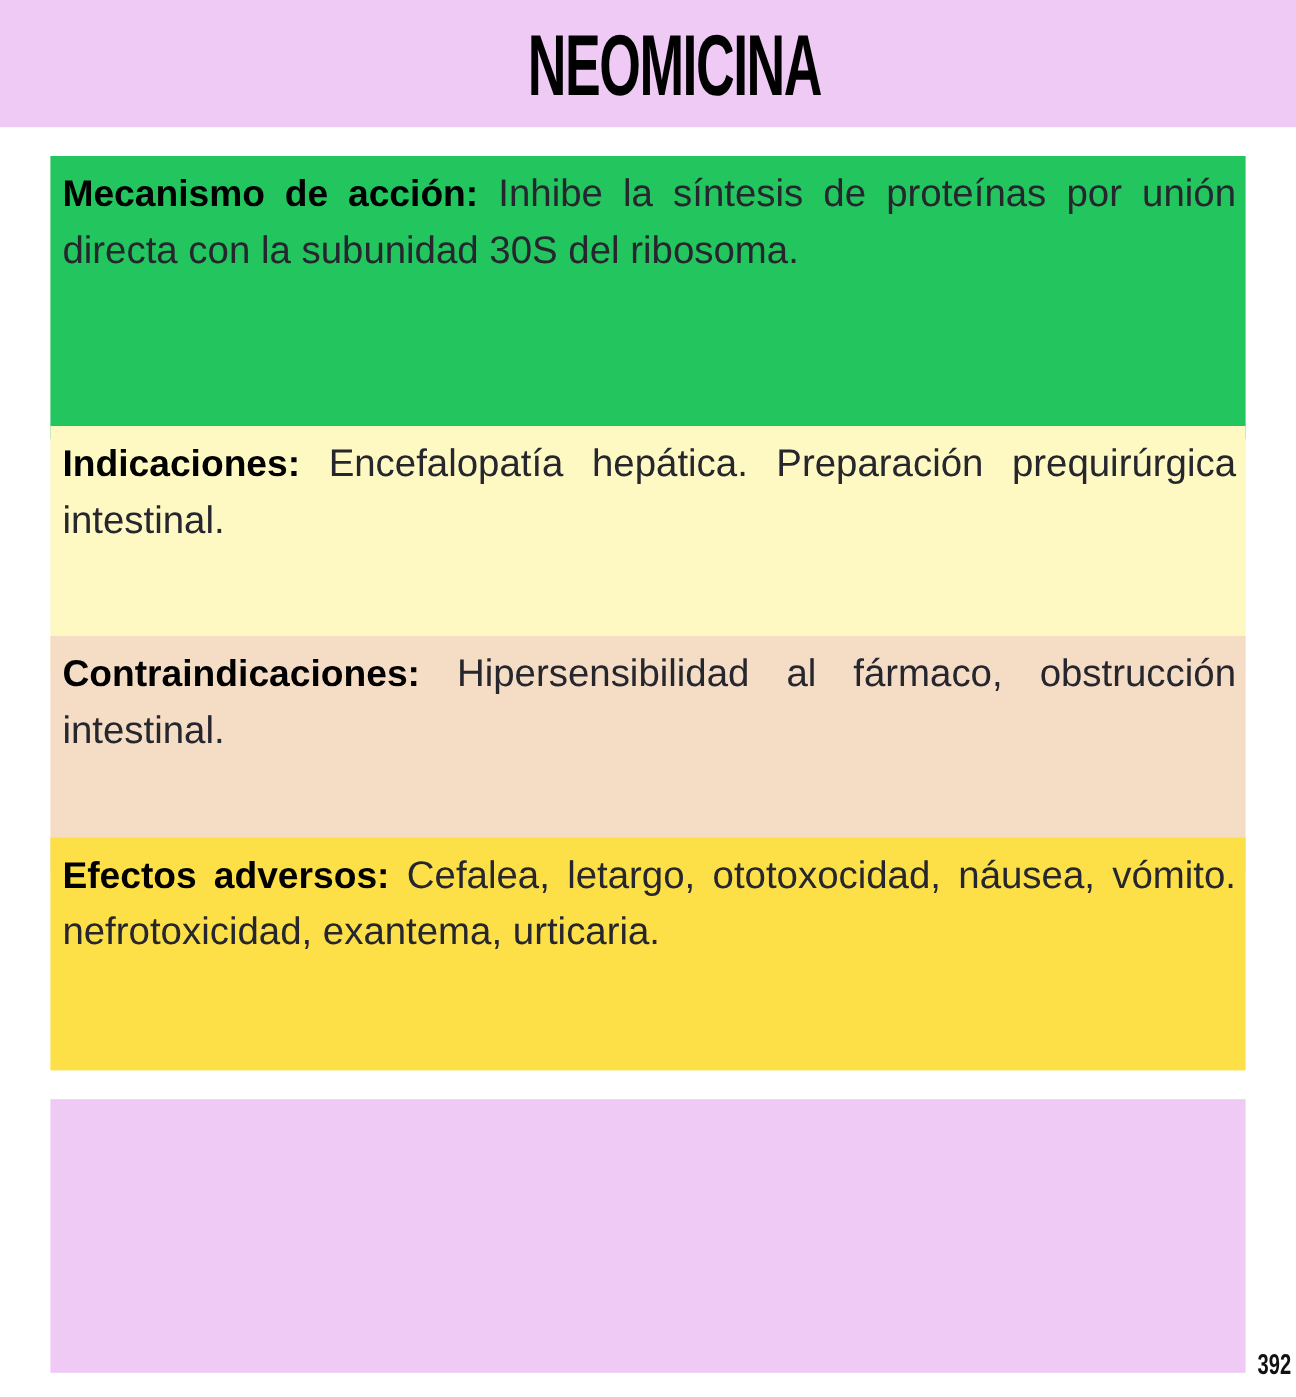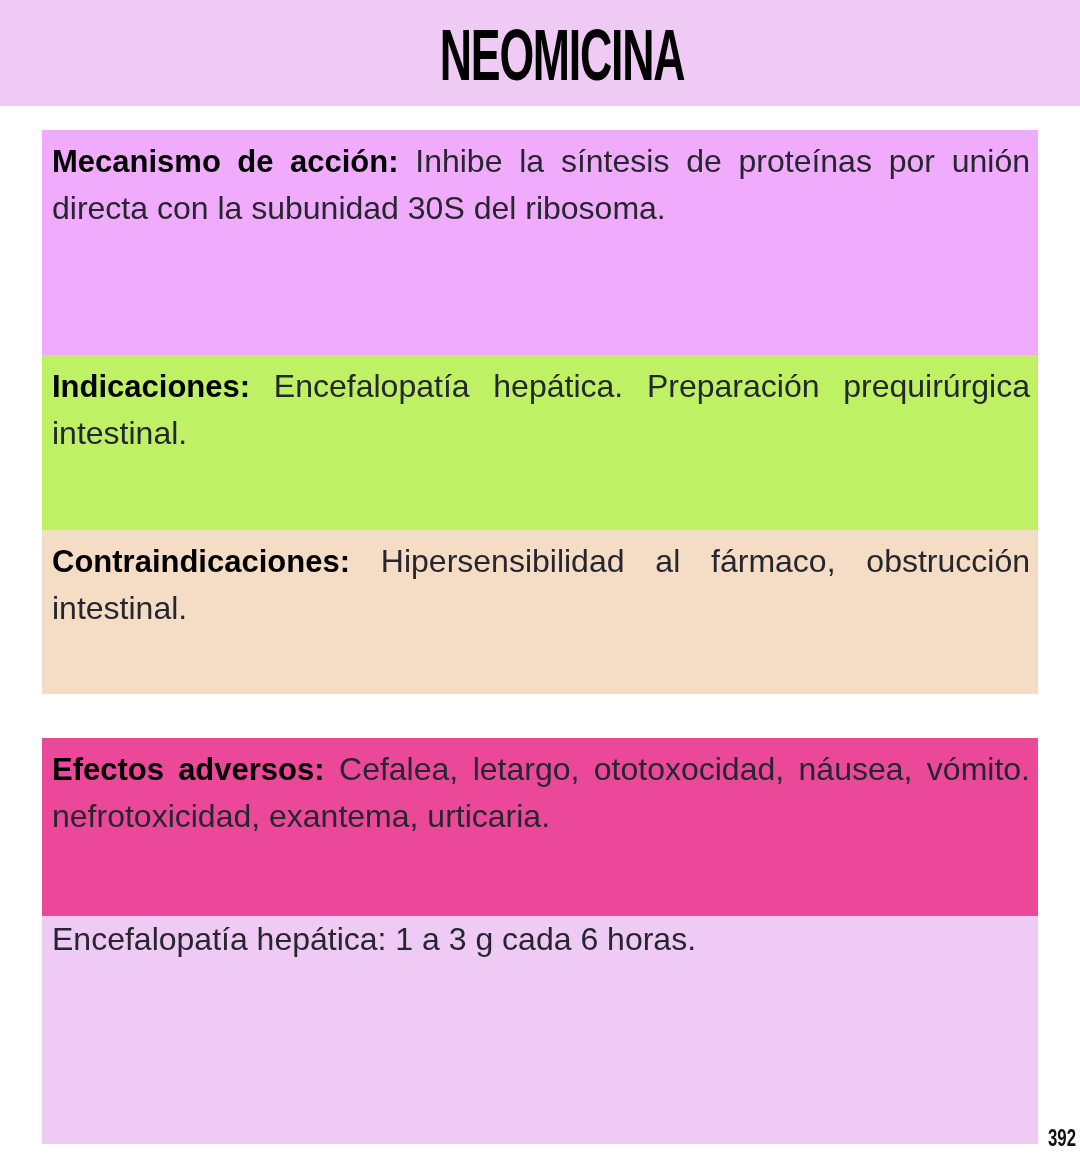--- a/index.html
+++ b/index.html
@@ -45,24 +45,24 @@
       font-size: 32px;
       line-height: 47px;
       text-align: justify;
       color: #26262e;
     }
     .card .label {
       font-weight: bold;
       color: #000;
       font-size: 31px;
     }
-    .c-mech { top: 130px; height: 236px; background: #f0abfc; }
-    .c-ind  { top: 355px; height: 204px; background: #bef264; }
-    .c-contra { top: 530px; height: 164px; background: #f4dcc5; }
-    .c-adv  { top: 738px; height: 194px; background: #ec4899; }
+    .c-mech { top: 130px; height: 236px; background: #22c55e; }
+    .c-ind  { top: 355px; height: 204px; background: #fef9c3; }
+    .c-contra { top: 530px; height: 196px; background: #f4dcc5; }
+    .c-adv  { top: 698px; height: 194px; background: #fde047; }
     .c-pos  { top: 916px; height: 228px; background: #eecaf5; padding-top: 0; }
     .c-pos .text { display: block; }
     .page-number {
       position: absolute;
       right: 4px;
       top: 1124px;
       font-weight: bold;
       font-size: 24px;
       color: #111;
       transform: scaleX(0.7);
@@ -86,16 +86,15 @@
 
 <div class="card c-contra">
   <span class="label">Contraindicaciones:</span><span> Hipersensibilidad al fármaco, obstrucción intestinal.</span>
 </div>
 
 <div class="card c-adv">
   <span class="label">Efectos adversos:</span><span> Cefalea, letargo, ototoxocidad, náusea, vómito. nefrotoxicidad, exantema, urticaria.</span>
 </div>
 
 <div class="card c-pos">
-  <div class="text">Encefalopatía hepática: 1 a 3 g cada 6 horas.</div>
 </div>
 
 <div class="page-number">392</div>
 
 </body></html>

